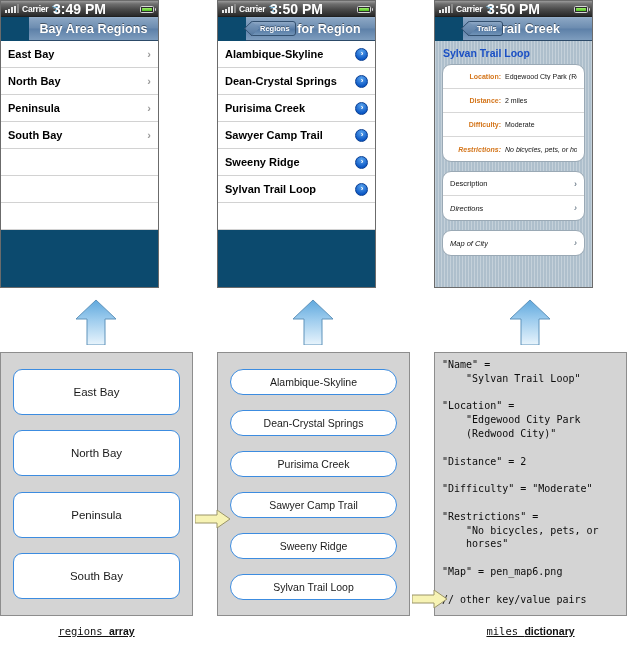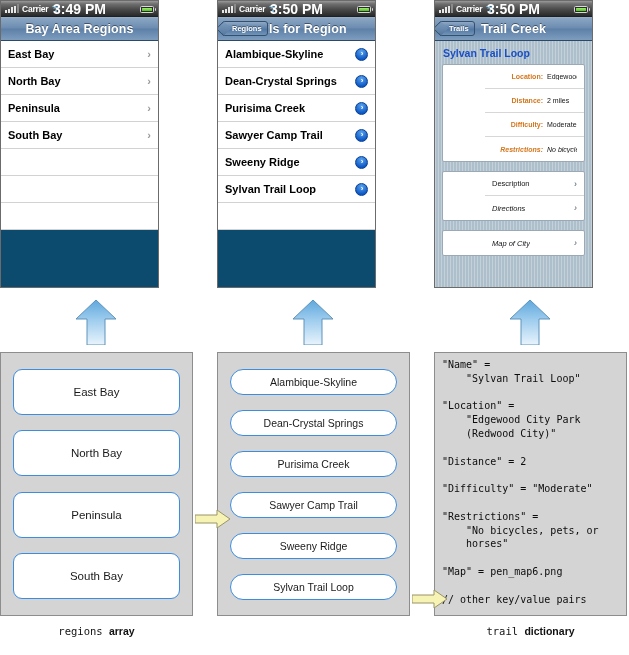--- a/index.html
+++ b/index.html
@@ -40,21 +40,21 @@
   .sb-right{margin-left:auto;display:flex;align-items:center;}
   .batt{width:14px;height:7px;border:1px solid #d8d8d8;border-radius:1.5px;
         position:relative;box-sizing:border-box;background:#2a2a2a;}
   .batt::after{content:"";position:absolute;right:-3px;top:1.5px;width:1.5px;height:3px;
                background:#d8d8d8;border-radius:0 1px 1px 0;}
   .batt i{display:block;position:absolute;left:1px;top:1px;bottom:1px;width:10px;
           background:linear-gradient(to bottom,#9ff06a,#4fbe21);border-radius:0.5px;}
 
   .navbar{height:23px;position:relative;display:flex;align-items:center;justify-content:center;
           background:linear-gradient(to bottom,#a8bdd4 0%,#8ca7c4 3%,#6c8cb0 48%,#5d80a8 52%,#7e9dbe 100%);
-          border-bottom:1px solid #2c4a68;}
+          border-bottom:1px solid #2c4a68;margin-left:28px;}
   .navtitle{color:#fff;font-size:12.5px;font-weight:bold;
             text-shadow:0 -1px 0 rgba(0,0,0,0.45);letter-spacing:0.1px;}
   .backbtn{position:absolute;left:4px;top:3.5px;height:15px;display:flex;align-items:center;
            padding:0 5px 0 9px;border-radius:3px;
            background:linear-gradient(to bottom,#8fa9c6,#5a7ea8 50%,#4e74a0 51%,#7194b8);
            border:1px solid #33506f;color:#fff;font-size:7.5px;font-weight:bold;
            text-shadow:0 -1px 0 rgba(0,0,0,0.4);box-sizing:border-box;}
   .backbtn::before{content:"";position:absolute;left:-5px;top:1.4px;width:10px;height:10px;
            background:linear-gradient(135deg,#7e9cbd,#55789f);border-left:1px solid #33506f;
            border-bottom:1px solid #33506f;transform:rotate(45deg);border-radius:1.5px 0 0 0;}
@@ -74,22 +74,22 @@
   .disc span{color:#fff;font-size:8px;font-weight:bold;line-height:1;
              transform:translateX(0.5px);}
 
   
   .grouped{background:#aebfcc;
            background-image:repeating-linear-gradient(to right,
              rgba(255,255,255,0.28) 0px,rgba(255,255,255,0.28) 1px,
              rgba(0,0,0,0.00) 1px,rgba(0,0,0,0.00) 3px);
            height:249px;box-sizing:border-box;padding:5px 7px;overflow:hidden;}
   .gtitle{color:#1a4fc4;font-size:10.5px;font-weight:bold;margin:1px 0 5px 1px;}
-  .gsection{background:#fff;border-radius:2px;border:1px solid #9aa9b5;
-            overflow:hidden;margin-bottom:9px;padding-left:42px;}
+  .gsection{background:#fff;border-radius:9px;border:1px solid #9aa9b5;
+            overflow:hidden;margin-bottom:9px;}
   .grow{height:24px;display:flex;align-items:center;padding:0 7px;box-sizing:border-box;
         border-bottom:1px solid #d7d7d7;}
   .gsection .grow:last-child{border-bottom:none;font-style:italic;}
   .gkey{color:#d4761c;font-size:7px;font-weight:bold;margin-right:4px;text-align:right;}
   .gval{color:#131313;font-size:7px;white-space:nowrap;overflow:hidden;}
   .grow.link .gval{font-size:7.5px;}
   .grow.link .chev2{margin-left:auto;color:#7a8894;font-size:9px;font-weight:bold;}
   .kvrow{justify-content:flex-start;padding-left:10px;}
   .kvrow .gkey{min-width:48px;}
 
@@ -101,21 +101,21 @@
   .graybox{position:absolute;left:0;top:352px;width:193px;height:264px;
            background:#d4d4d4;border:1px solid #8d8d8d;box-sizing:border-box;}
   .nodes{padding:8px 12px;display:flex;flex-direction:column;justify-content:space-around;height:100%;
          box-sizing:border-box;}
   .node{background:#fff;border:1.6px solid #3c8ce0;display:flex;align-items:center;
         justify-content:center;color:#1a1a1a;box-sizing:border-box;}
   .node.rect{height:46px;border-radius:9px;font-size:11.5px;}
   .node.pill{height:26px;border-radius:14px;font-size:10.5px;}
 
   .caption{position:absolute;left:0;top:625px;width:193px;text-align:center;
-           font-family:"DejaVu Sans Mono","Liberation Mono",monospace;font-size:10.5px;color:#111;}
+           font-family:"DejaVu Sans Mono","Liberation Mono",monospace;font-size:10.5px;color:#111;text-decoration:underline;}
   .caption b{font-family:"Liberation Sans",sans-serif;font-weight:bold;font-size:10.5px;}
 
   
   .codebox{position:absolute;left:0;top:352px;width:193px;height:264px;
            background:#d4d4d4;border:1px solid #8d8d8d;box-sizing:border-box;
            padding:5px 7px;font-family:"DejaVu Sans Mono","Liberation Mono",monospace;
            font-size:10px;line-height:1.38;color:#0c0c0c;white-space:pre;overflow:hidden;}
 
   
   .yarrow{position:absolute;width:36px;height:20px;}
@@ -410,21 +410,21 @@
 "Difficulty" = "Moderate"
 
 "Restrictions" =
     "No bicycles, pets, or
     horses"
 
 "Map" = pen_map6.png
 
 // other key/value pairs</div>
 
-  <div class="caption"><span>trail </span><b>dictionary</b></div>
+  <div class="caption"><span>miles </span><b>dictionary</b></div>
 </div>
 
 <div class="yarrow" id="yarrow-1">
   <svg width="36" height="20" viewBox="0 0 36 20">
     <polygon points="0,6 22,6 22,1 35,10 22,19 22,14 0,14" fill="#f7f3b4" stroke="#9a9468" stroke-width="1"></polygon>
   </svg>
 </div>
 <div class="yarrow" id="yarrow-2">
   <svg width="36" height="20" viewBox="0 0 36 20">
     <polygon points="0,6 22,6 22,1 35,10 22,19 22,14 0,14" fill="#f7f3b4" stroke="#9a9468" stroke-width="1"></polygon>

